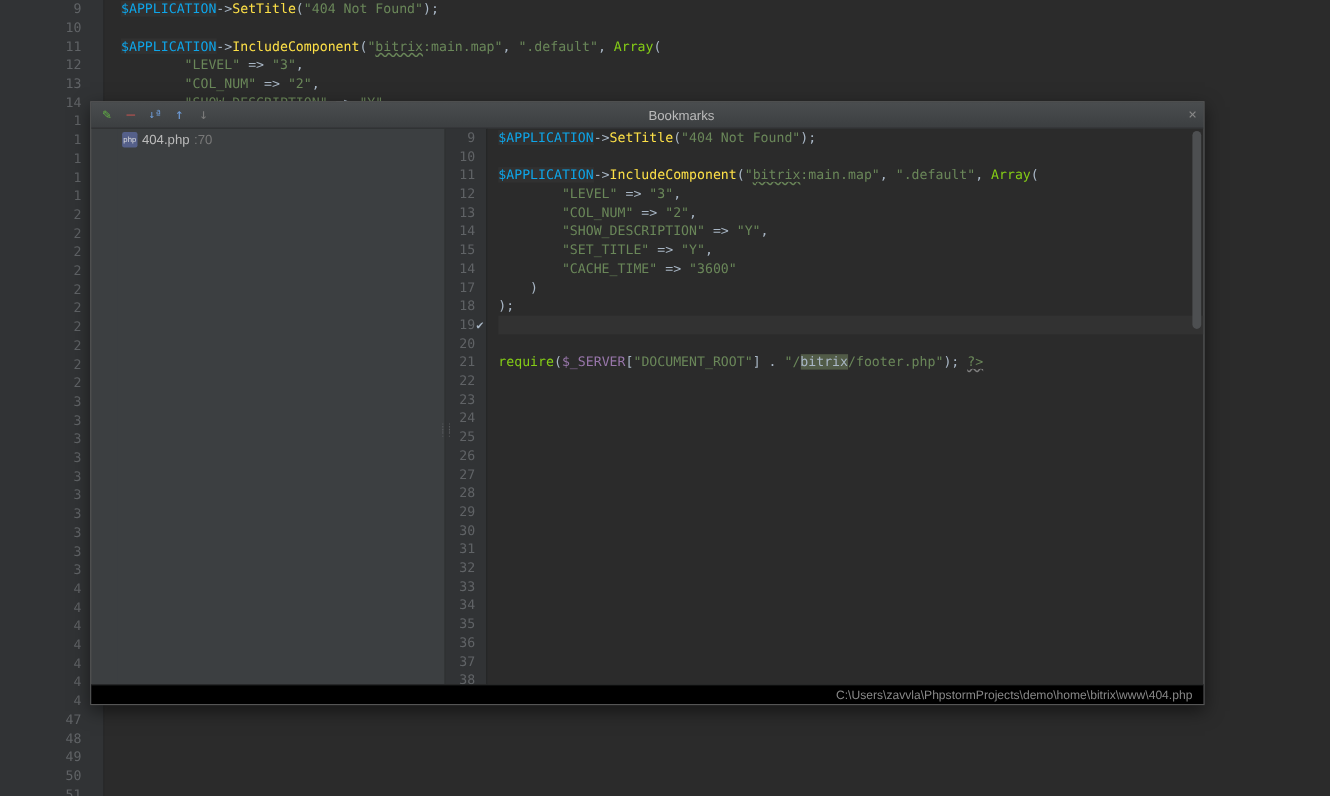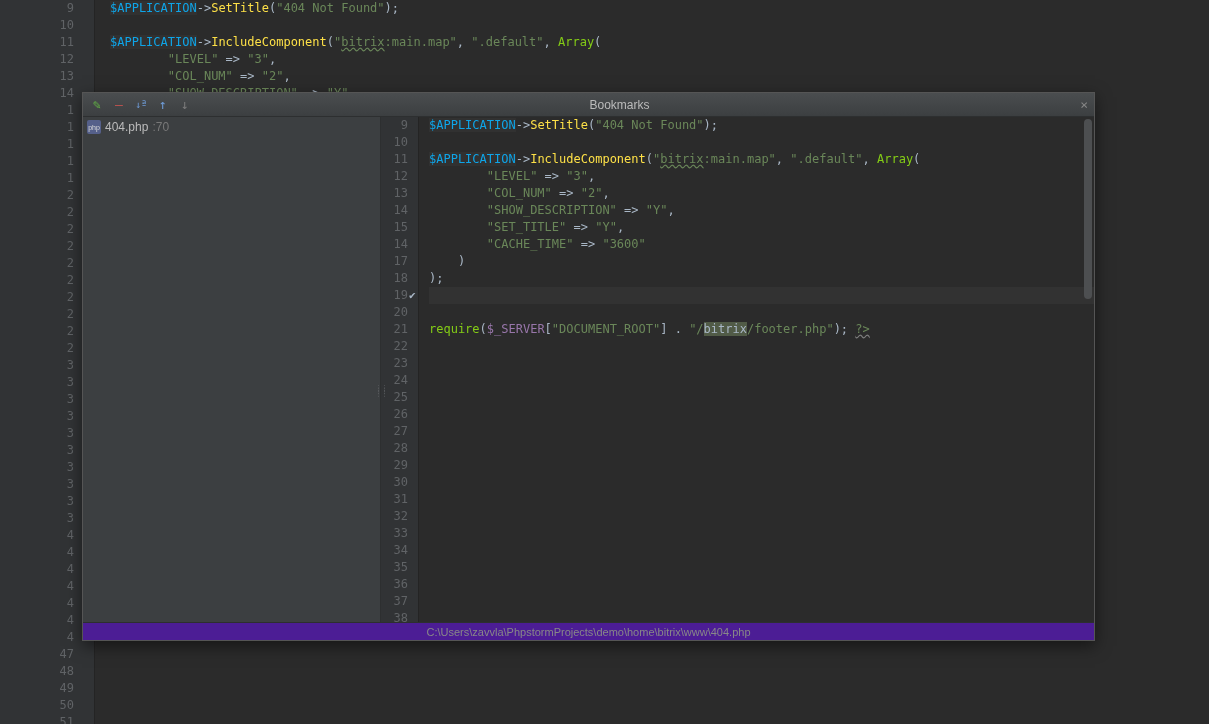--- a/index.html
+++ b/index.html
@@ -104,20 +104,21 @@
     right: 6px;
     color: #888;
     font-size: 13px;
     cursor: pointer;
   }
 
   .popup-body {
     flex: 1;
     display: flex;
     overflow: hidden;
+    margin-left: 24px;
   }
 
   .bm-list {
     width: 298px;
     background: #3c3f41;
     border-right: 1px solid #2d2f30;
   }
   .bm-item {
     height: 20px;
     display: flex;
@@ -188,23 +189,23 @@
     right: 2px;
     top: 2px;
     width: 8px;
     height: 180px;
     background: #4d4f51;
     border-radius: 4px;
   }
 
   .popup-status {
     height: 18px;
-    background: #4c1d95;
+    background: #000000;
     border-top: 1px solid #2d2f30;
-    text-align: center;
+    text-align: right;
     padding: 0 10px;
     color: #888888;
     font-size: 11px;
     line-height: 18px;
     font-family: "Segoe UI", sans-serif;
   }
   .splitter-grip {
     position: absolute;
     left: -6px;
     top: 270px;

